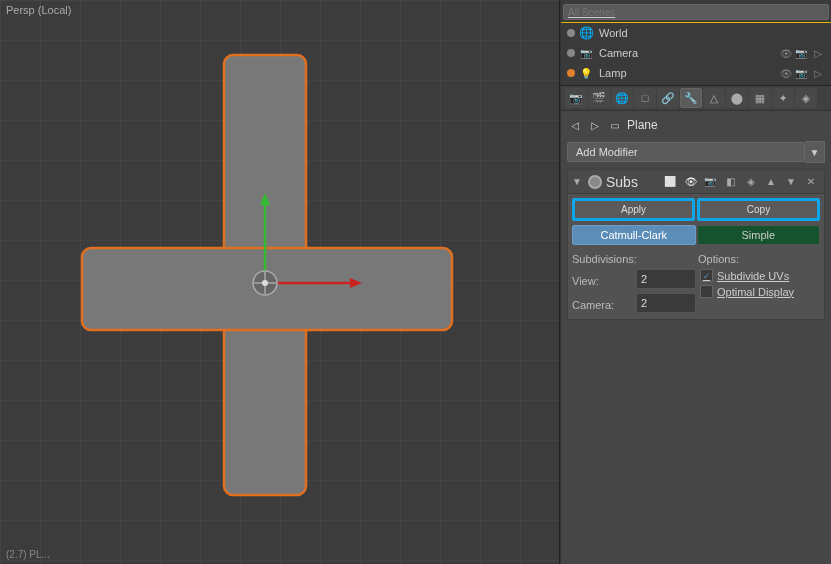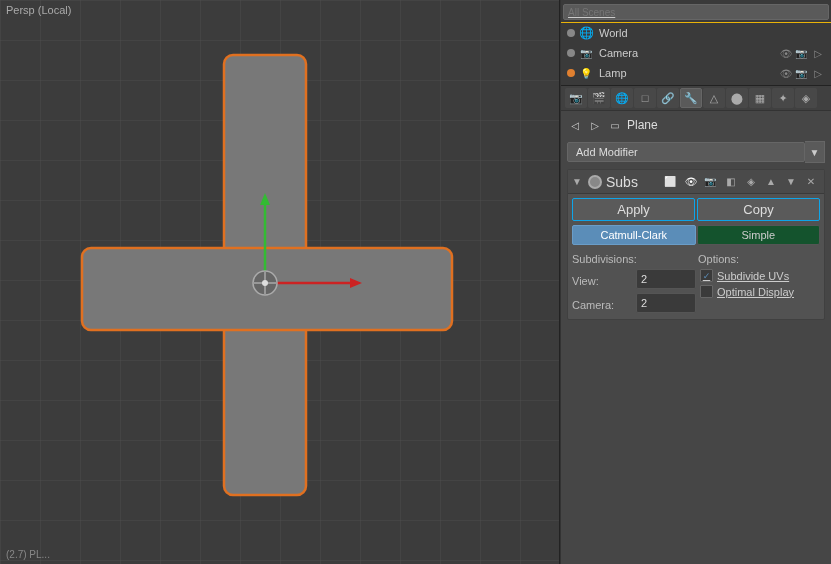--- a/index.html
+++ b/index.html
@@ -298,24 +298,24 @@
     
     .apply-copy-row {
       display: flex;
       gap: 2px;
       padding: 4px;
     }
 
     .apply-btn, .copy-btn {
       flex: 1;
       background: #5a5a5a;
-      border: 1px solid #0ea5e9;
+      border: 3px solid #0ea5e9;
       color: #ddd;
       padding: 3px 0;
-      font-size: 13px;
+      font-size: 10px;
       cursor: pointer;
       border-radius: 2px;
       text-align: center;
     }
 
     
     .subdivide-tabs {
       display: flex;
       margin: 0 4px 4px;
       gap: 1px;

